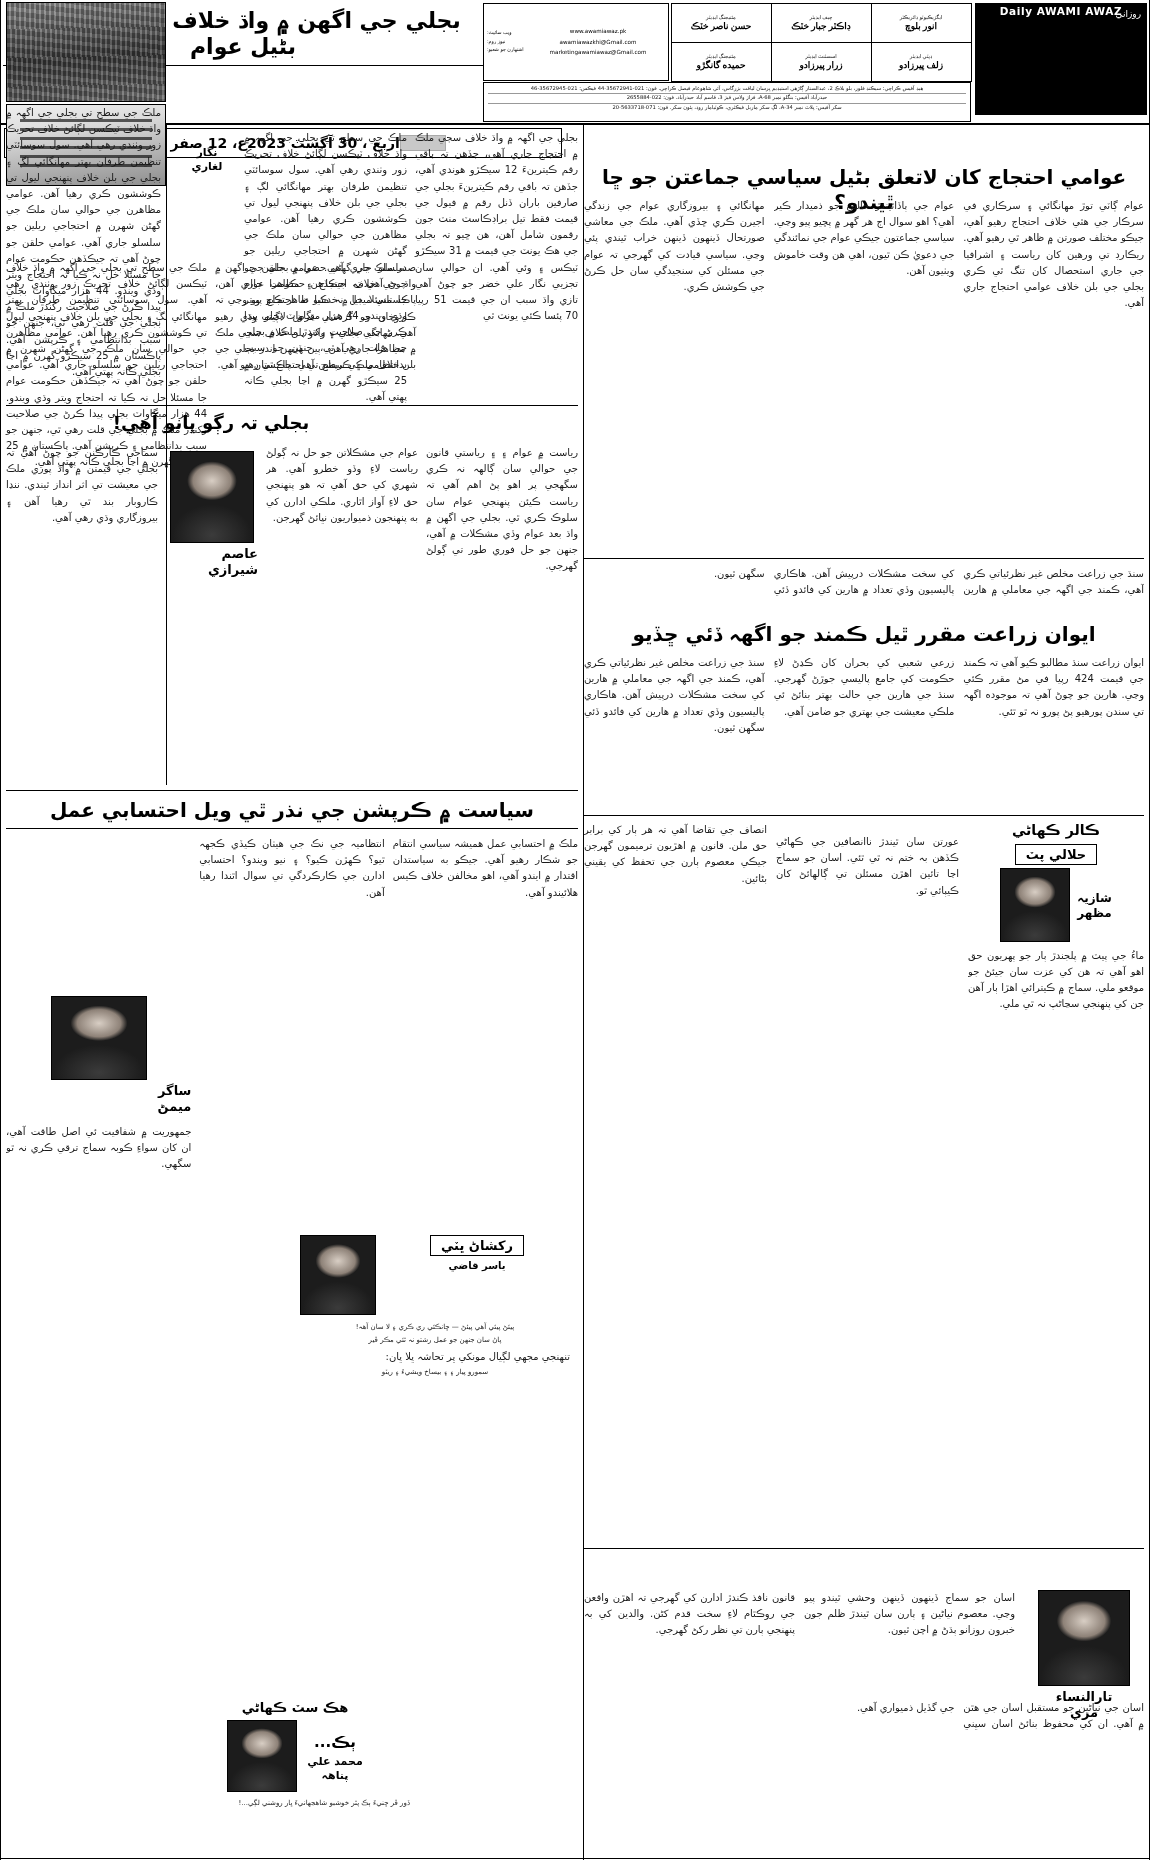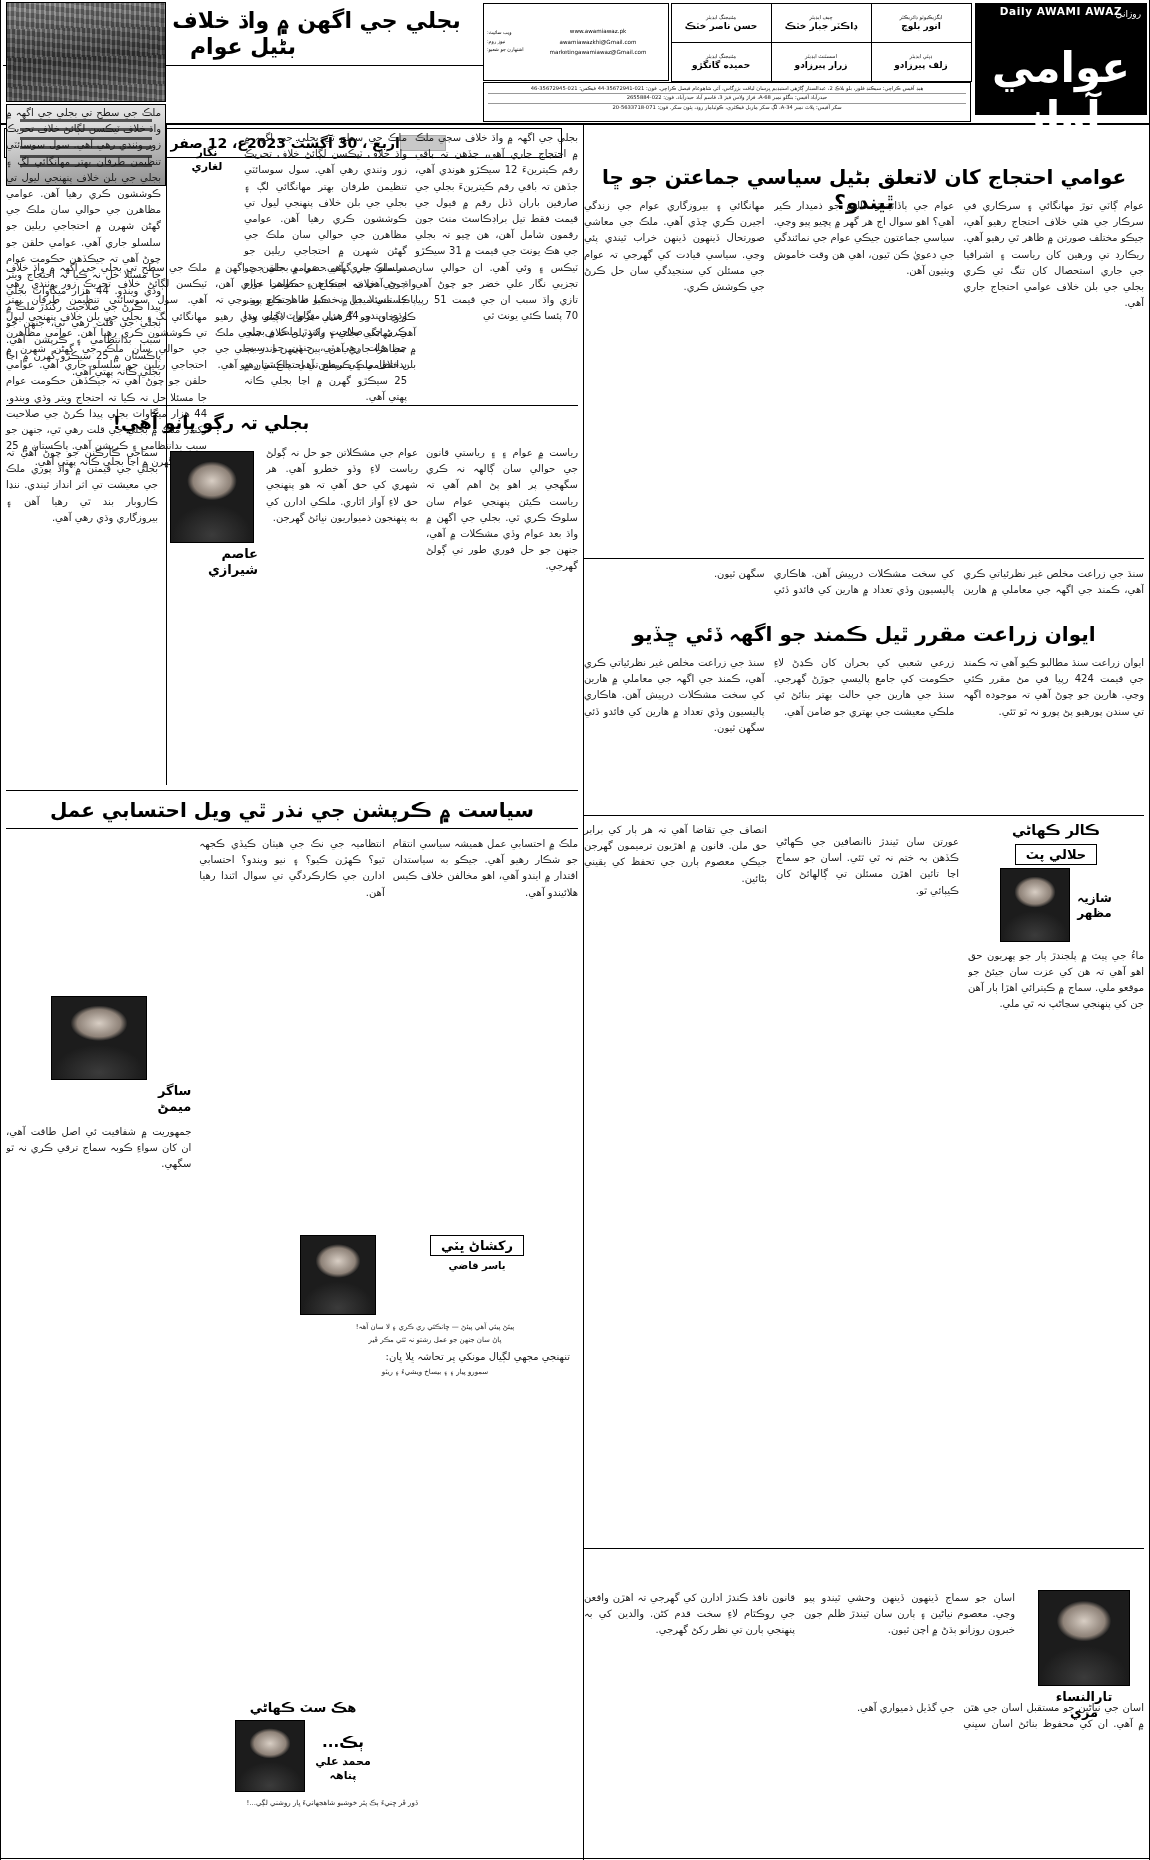--- a/index.html
+++ b/index.html
@@ -68,20 +68,21 @@
     grid-template-rows: 1fr 1fr;
   }
   .staff-cell {
     border: 1px solid #000;
     margin: -0.5px;
     display: flex;
     flex-direction: column;
     align-items: center;
     justify-content: center;
     padding: 1px;
+    font-family: Liberation Serif, serif;
   }
   .staff-role { font-size: 5.2px; color: #111; margin-bottom: 1px; }
   .staff-name { font-size: 9px; font-weight: bold; color: #000; }
 
   .contact-box {
     position: absolute;
     top: 3px; right: 481px;
     width: 186px; height: 78px;
     border: 1px solid #000;
     display: flex;
@@ -197,21 +198,20 @@
 </head>
 <body>
 
 <div class="page">
 
   <div class="masthead">
 
     <div class="logo-box">
       <div class="logo-swirl">روزاني</div>
       <div class="logo-en">Daily AWAMI AWAZ</div>
-      <div class="logo-ur">عوامي آواز</div>
     </div>
 
     <div class="staff-grid">
       <div class="staff-cell">
         <div class="staff-role">ايگزيڪيوٽو ڊائريڪٽر</div>
         <div class="staff-name">انور بلوچ</div>
       </div>
       <div class="staff-cell">
         <div class="staff-role">چيف ايڊيٽر</div>
         <div class="staff-name">ڊاڪٽر جبار خٽڪ</div>
@@ -330,21 +330,21 @@
         <div class="byline-block ur" style="font-size:10px;">ياسر قاضي</div>
       </div>
       <div class="photo portrait" style="width:76px; height:80px;"></div>
     </div>
     <div class="body-text ur" style="margin-top:6px; text-align:center; font-size:7px; line-height:1.8;">پيئڻ پيئي آهي پيئڻ — ڇانڪئي ري ڪري ۽ لا سان آهہ!</div>
     <div class="body-text ur" style="text-align:center; font-size:7px; line-height:1.9;">پاڻ سان جنهن جو عمل رشتو نہ ٿئي مڪر ڦير</div>
     <div class="body-text ur" style="text-align:right; font-size:10px; line-height:1.9;">تنهنجي مجهي لڳيال مونکي ڀر تحاشہ ڀلا ڀان:</div>
     <div class="body-text ur" style="text-align:center; font-size:7px; line-height:1.9;">سمورو پيار ۽ ۽ بيساخ ويشيءَ ۽ ريٽو</div>
   </div>
 
-  <div style="position:absolute; top:1700px; left:188px; width:230px; text-align:center;">
+  <div style="position:absolute; top:1700px; left:180px; width:230px; text-align:center;">
     <div class="sec-title ur" style="font-size:13px;">هڪ سٽ ڪهاڻي</div>
     <div style="display:flex; align-items:center; justify-content:center; gap:10px; direction:rtl; margin-top:4px;">
       <div>
         <div class="col-name ur" style="font-size:15px;">ٻڪ...</div>
         <div class="col-name ur" style="white-space:pre-line; font-size:11px;">محمد علي
 پناهہ</div>
       </div>
       <div class="photo portrait" style="width:70px; height:72px;"></div>
     </div>
     <div class="body-text ur" style="margin-top:6px; font-size:7px;">ڏور ڦر ڇنيءَ ٻڪ پٿر خوشبو شاهجهانيءَ ڀار روشني لڳي...!</div>

